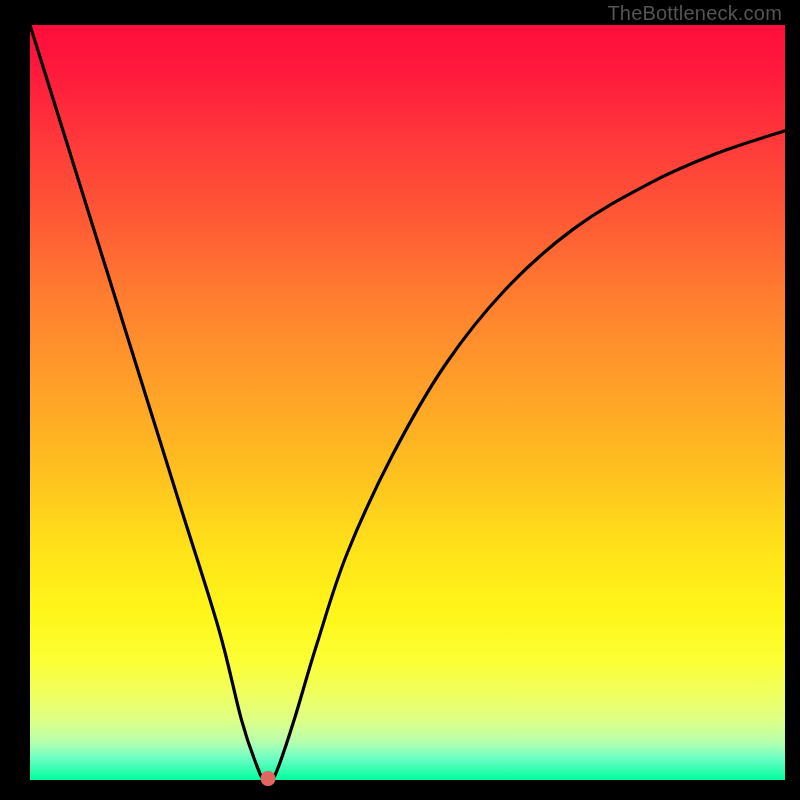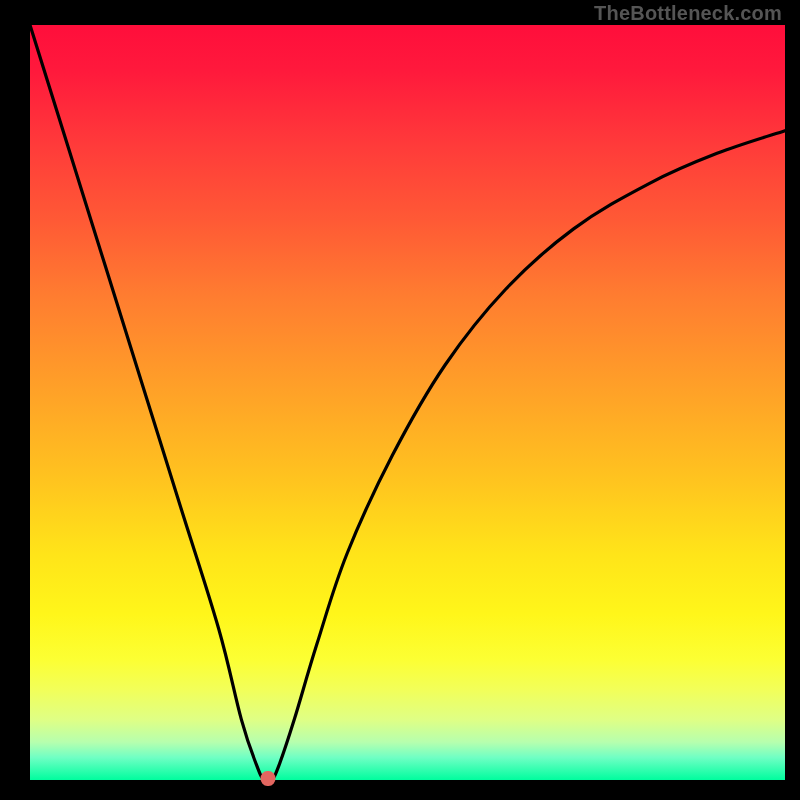--- a/index.html
+++ b/index.html
@@ -11,21 +11,21 @@
     position: relative;
     overflow: hidden;
     font-family: Arial, Helvetica, sans-serif;
   }
   .watermark {
     position: absolute;
     top: 2px;
     right: 18px;
     color: #555;
     font-size: 20px;
-    font-weight: 700;
+    font-weight: 400;
     letter-spacing: 0.2px;
     z-index: 5;
   }
   .plot-area {
     position: absolute;
     left: 30px;
     top: 25px;
     width: 755px;
     height: 755px;
   }

